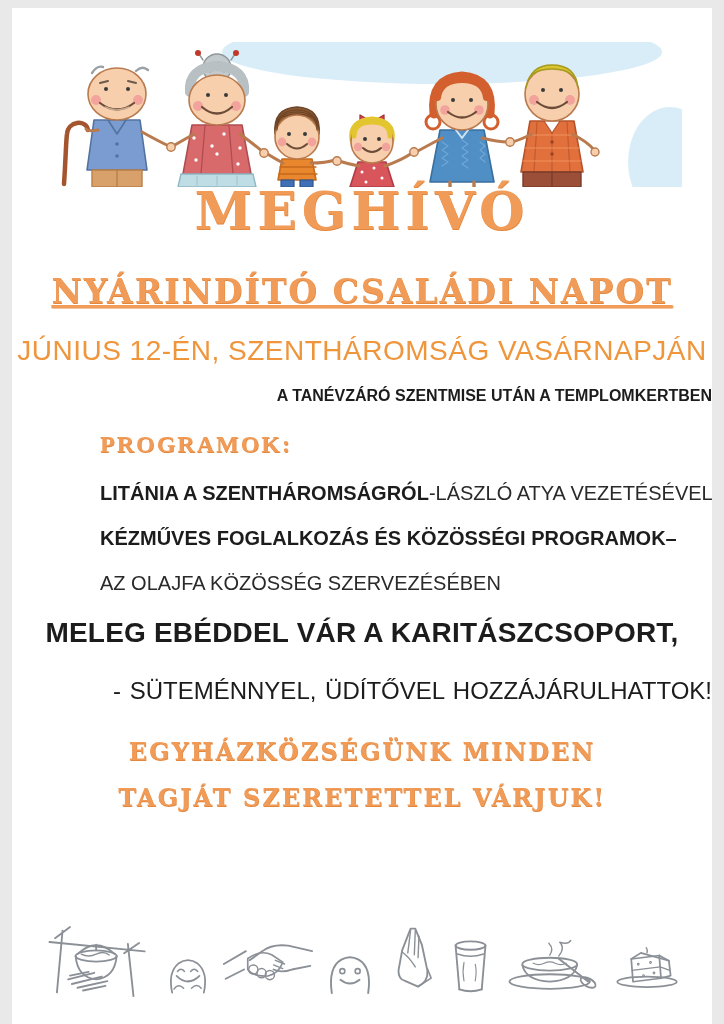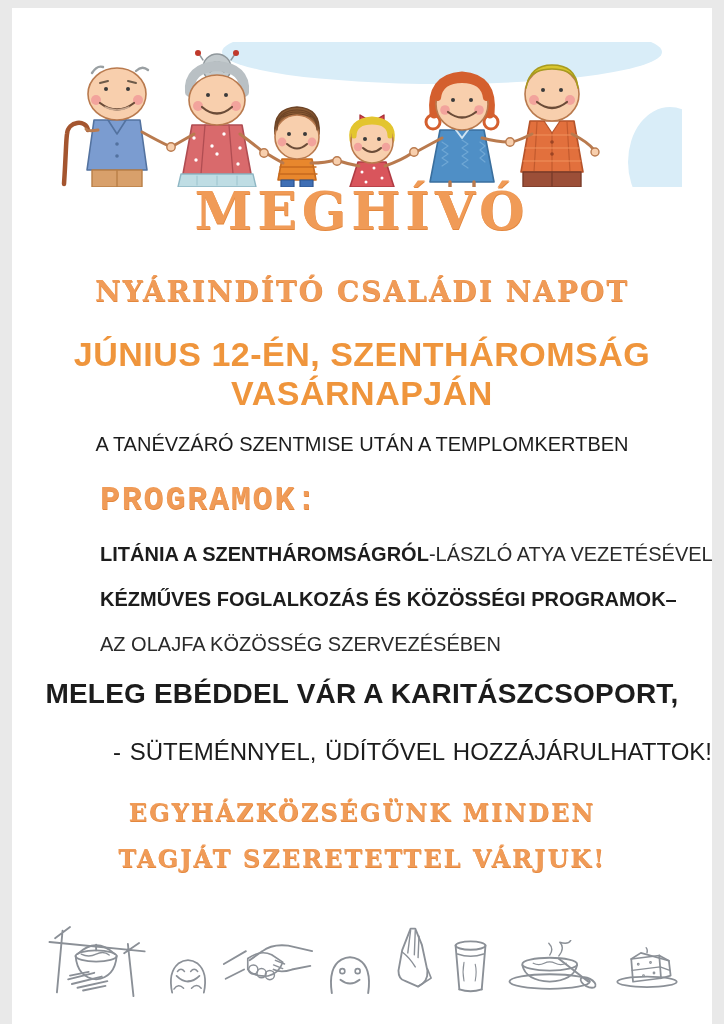--- a/index.html
+++ b/index.html
@@ -11,29 +11,29 @@
   }
   
   .family-art { display:block; margin:34px auto 0 auto; }
   
   .deco {
     font-family:"DejaVu Serif", serif; font-weight:700; color:#f09b57;
     text-align:center; line-height:1.15;
     text-shadow:0.5px 0.5px 0 #e3873d;
   }
   .poster-title { font-size:52px; letter-spacing:5px; margin-top:-6px; }
-  .headline { font-size:28px; letter-spacing:2px; margin-top:26px; line-height:50px; }
+  .headline { font-size:33px; letter-spacing:2px; margin-top:26px; line-height:50px;text-decoration:underline; }
   .date-line {
     margin-top:18px; text-align:center; color:#ef953c;
-    font-size:34px; font-weight:700; letter-spacing:0.5px;
-  }
-  .location-line { margin-top:20px; text-align:center; font-size:20px; font-weight:400; }
+    font-size:28px; font-weight:400; letter-spacing:0.5px;
+  }
+  .location-line { margin-top:20px; text-align:right; font-size:16px; font-weight:700; }
   .programs-heading {
-    font-family:Liberation Mono, monospace; font-weight:700; color:#f09b57;
-    font-size:33px; letter-spacing:2px; text-shadow:0.5px 0.5px 0 #e3873d;
+    font-family:Liberation Serif, serif; font-weight:700; color:#f09b57;
+    font-size:24px; letter-spacing:2px; text-shadow:0.5px 0.5px 0 #e3873d;
     margin:26px 0 0 88px;
   }
   .program-list { margin:24px 88px 0 88px; }
   .program-item { font-size:20px; margin-bottom:22px; white-space:nowrap; }
   .program-item .b { font-weight:700; }
   .program-item .r { font-weight:400; color:#2a2a2a; }
   .program-item.indent-right { text-align:left; padding-right:22px; }
   .lunch-line { margin-top:16px; text-align:center; font-size:28px; font-weight:700; letter-spacing:0.2px; }
   .contribution-line { margin-top:28px; text-align:right; font-size:24px; font-weight:400; padding-left:16px; word-spacing:2px; }
   .closing { font-size:24px; letter-spacing:2px; margin-top:24px; line-height:46px; }

